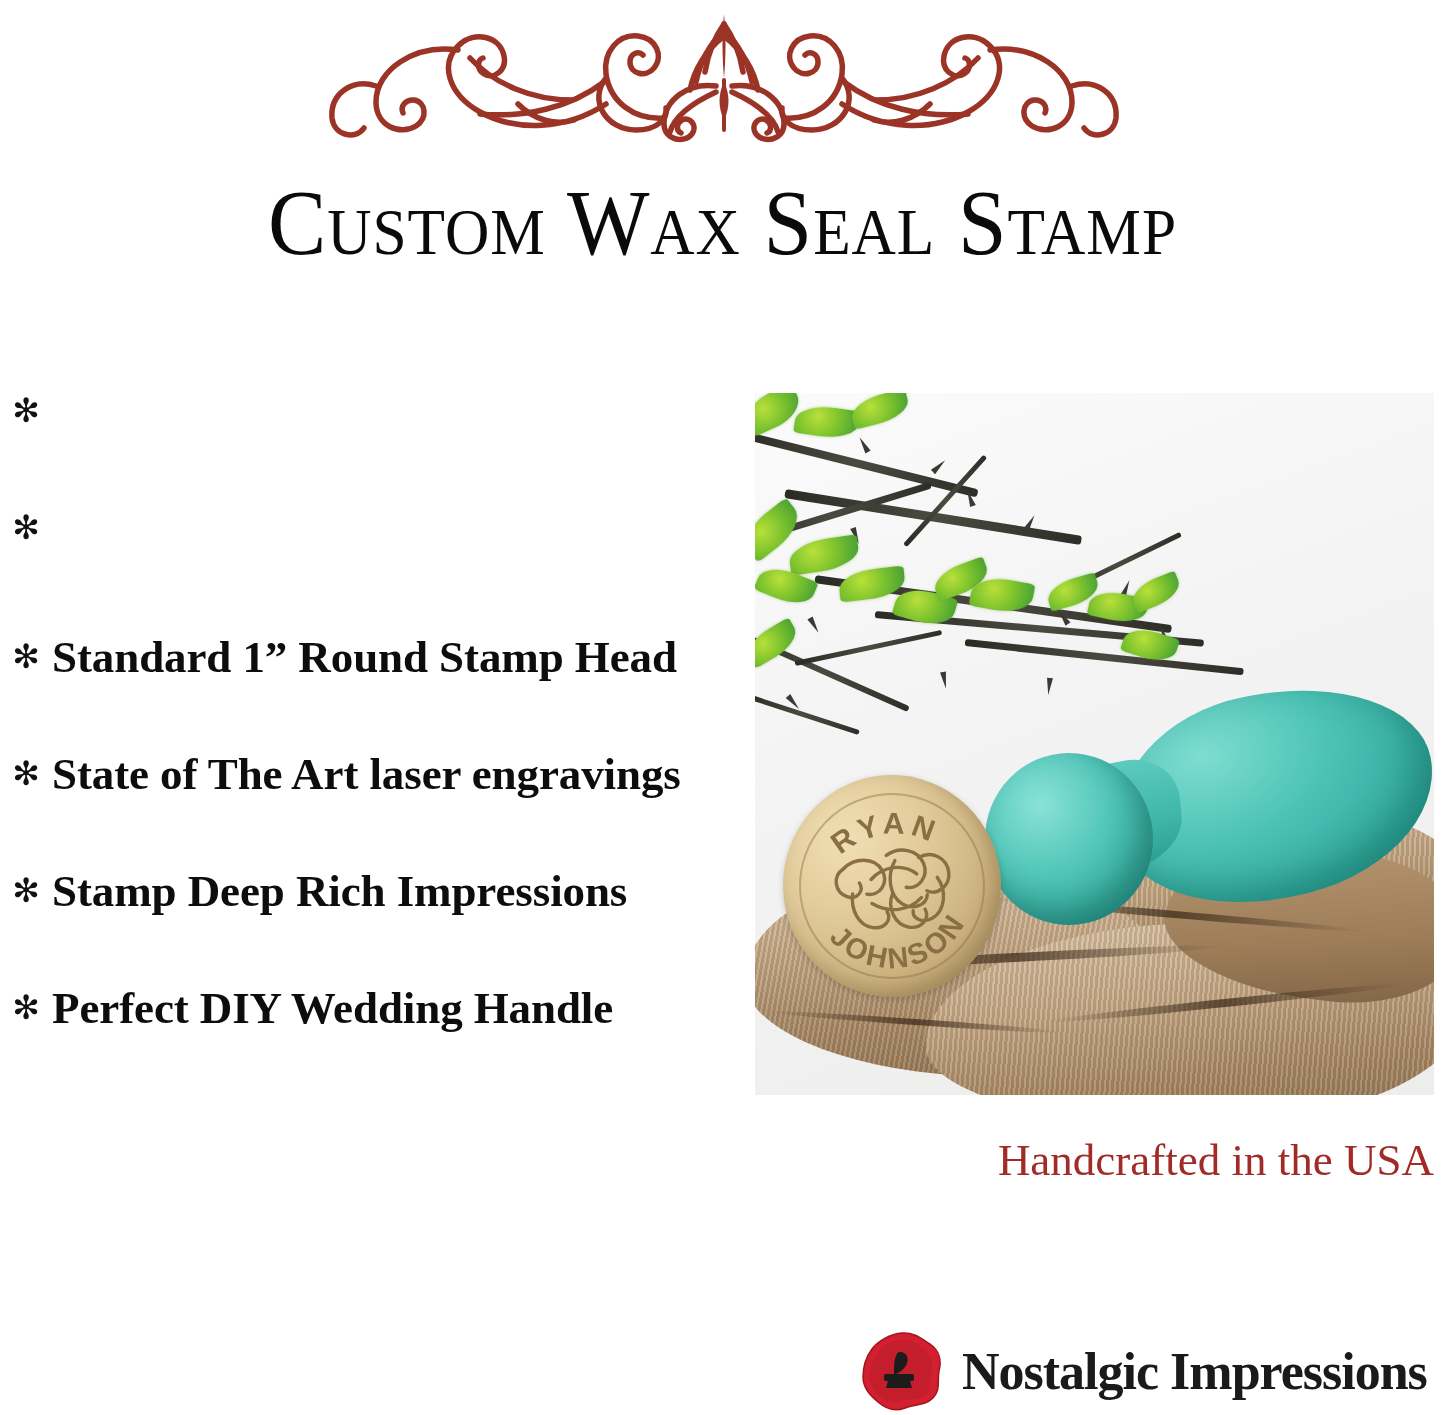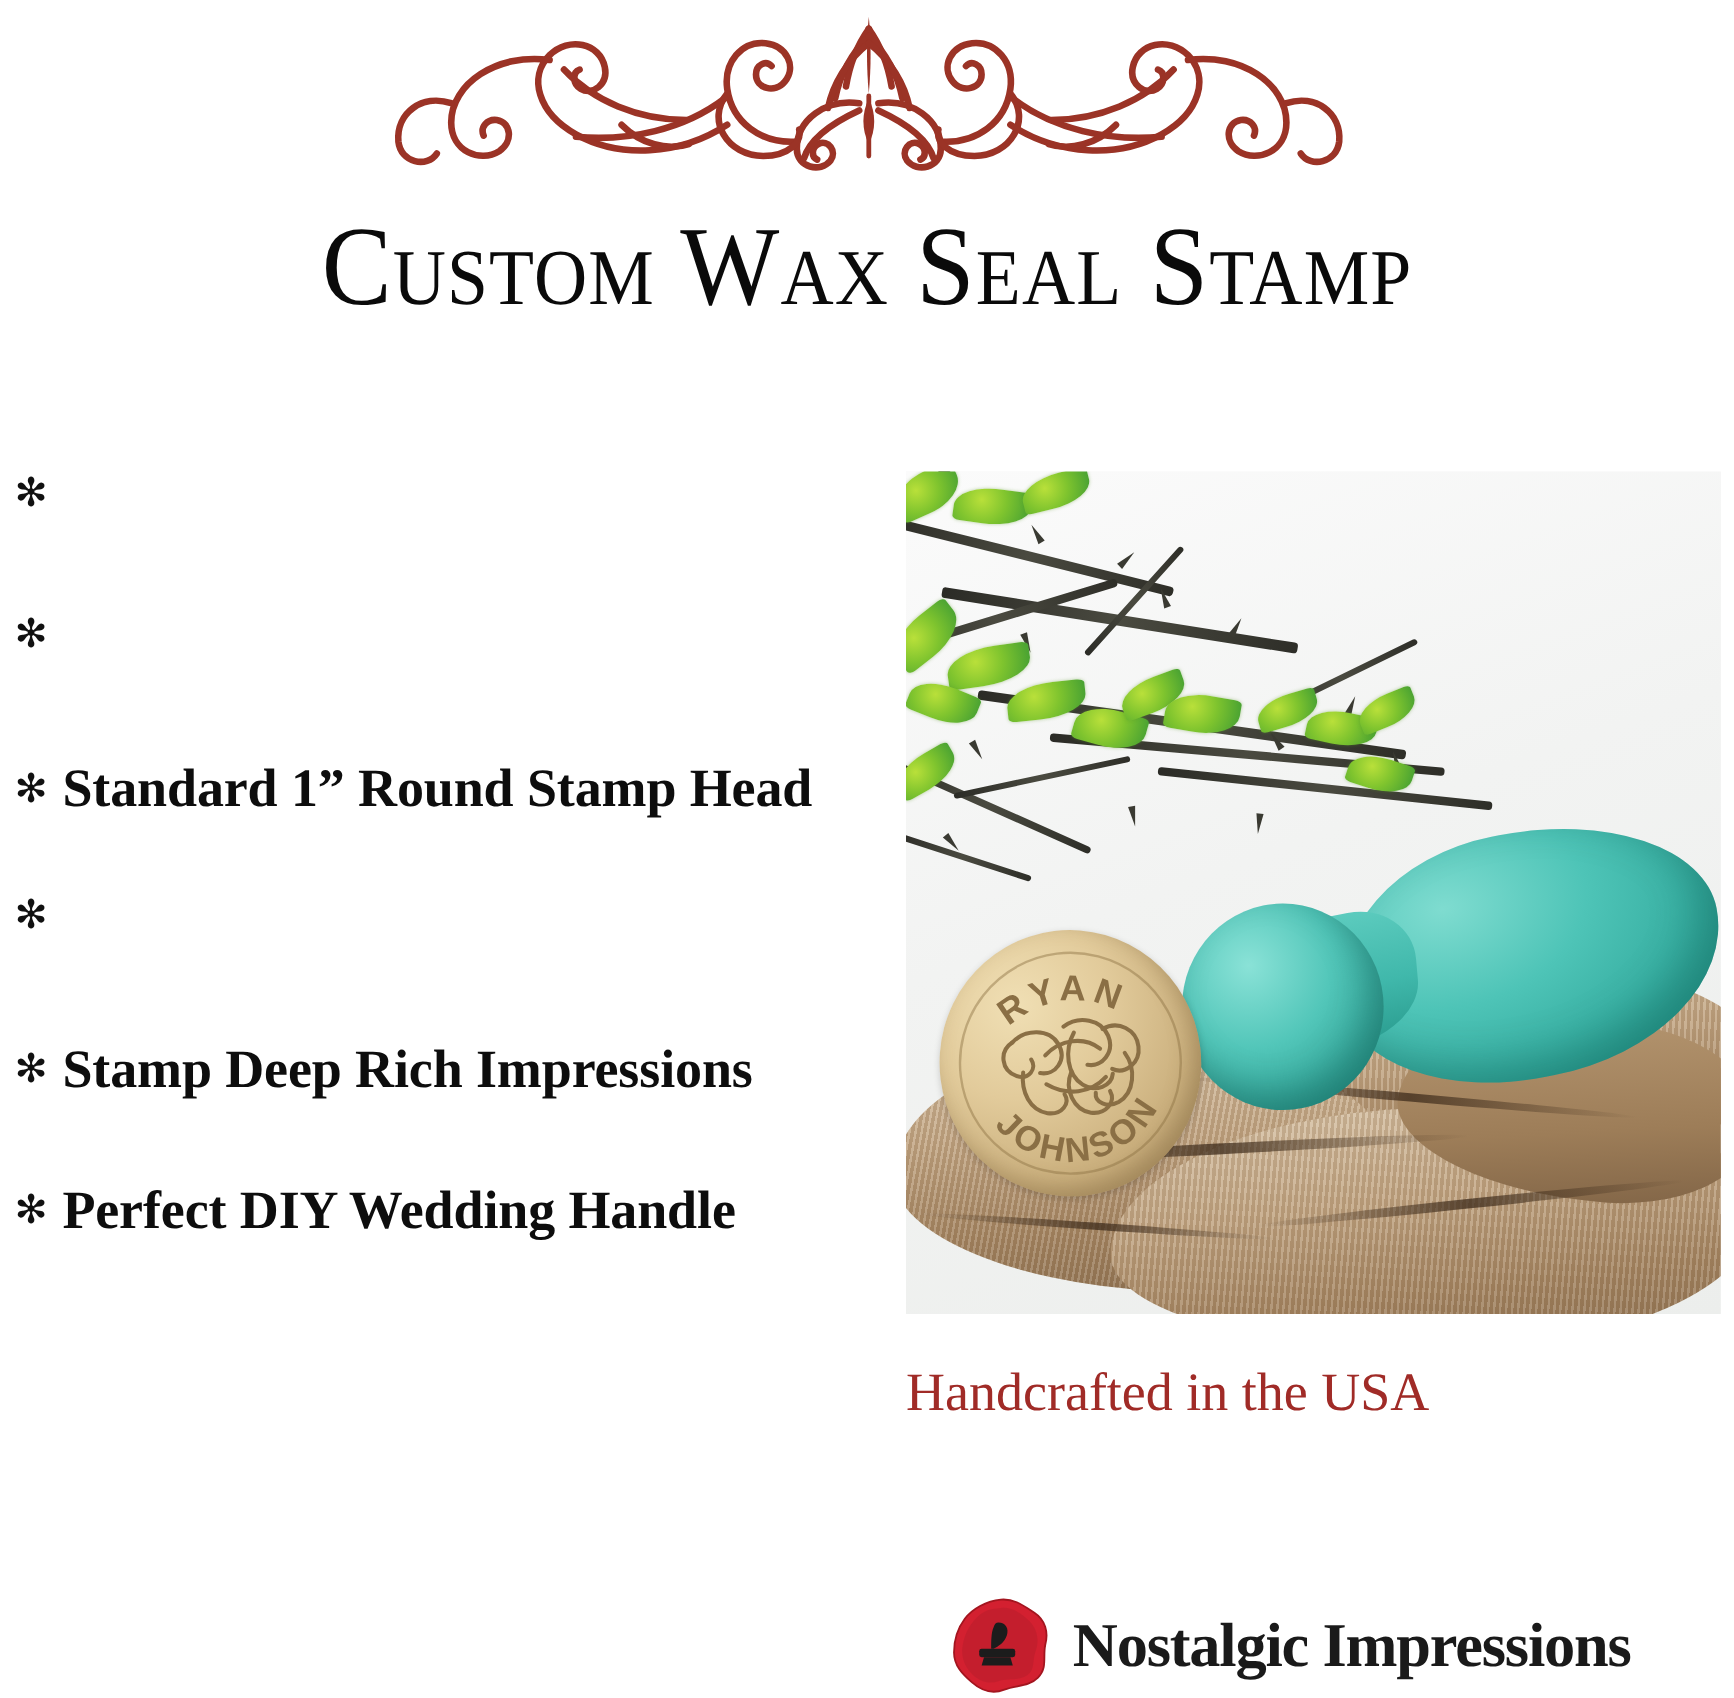--- a/index.html
+++ b/index.html
@@ -198,32 +198,32 @@
     transform: rotate(-7deg);
   }
   .head-face svg { position: absolute; inset: 0; width: 100%; height: 100%; }
 
   
   .handcrafted {
     position: absolute;
     left: 755px;
     top: 1134px;
     width: 679px;
-    text-align: left;
+    text-align: right;
     font-family: "Liberation Serif", serif;
     font-size: 45px;
     line-height: 52px;
     color: #a02b27;
     white-space: nowrap;
   }
 
   
   .brand {
     position: absolute;
-    left: 792px;
+    left: 860px;
     top: 1330px;
     display: flex;
     align-items: center;
     gap: 18px;
   }
   .brand-seal { width: 84px; height: 84px; flex: 0 0 84px; }
   .brand-seal svg { display: block; width: 100%; height: 100%; }
   .brand-name {
     font-family: "Liberation Serif", serif;
     font-weight: bold;
@@ -295,20 +295,21 @@
     <span class="bullet-icon">✻</span>
   </div>
 
   <div class="feature-row">
     <span class="bullet-icon">✻</span>
     <span class="feature-label">Standard 1” Round Stamp Head</span>
   </div>
 
   <div class="feature-row">
     <span class="bullet-icon">✻</span>
+    <span class="feature-label">State of The Art laser engravings</span>
   </div>
 
   <div class="feature-row">
     <span class="bullet-icon">✻</span>
     <span class="feature-label">Stamp Deep Rich Impressions</span>
   </div>
 
   <div class="feature-row">
     <span class="bullet-icon">✻</span>
     <span class="feature-label">Perfect DIY Wedding Handle</span>

